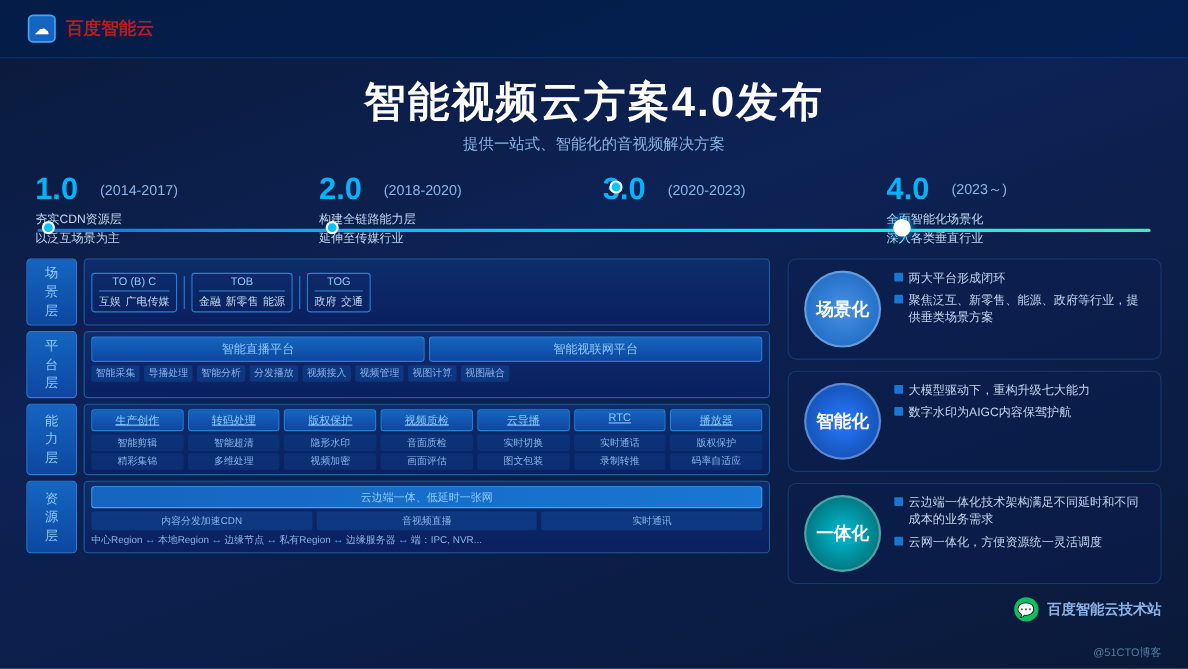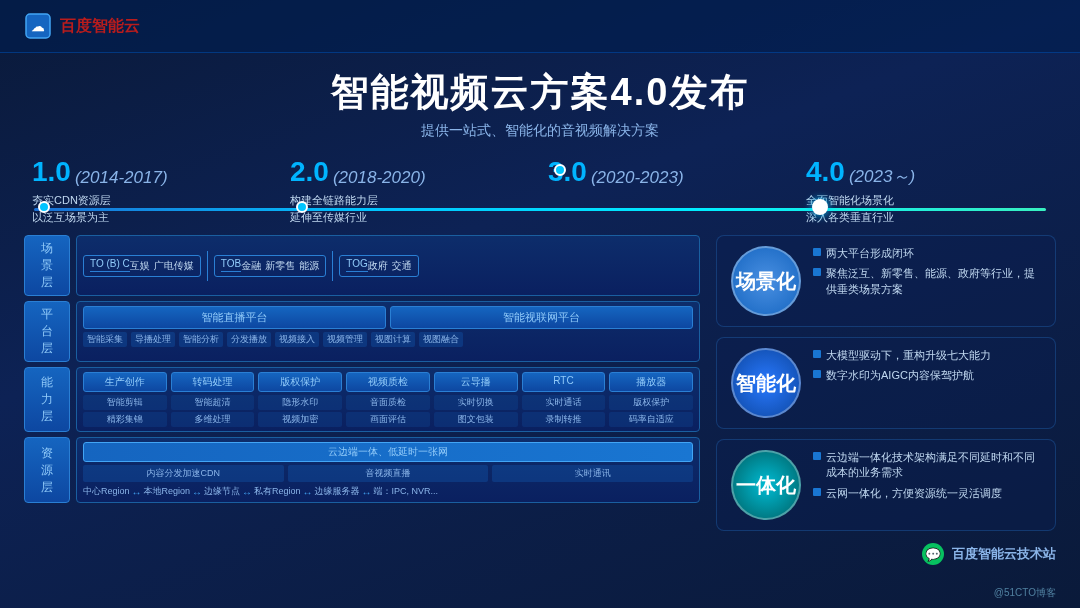--- a/index.html
+++ b/index.html
@@ -77,32 +77,31 @@
       background: linear-gradient(90deg, #1a6fd4, #00c4ff, #00eeff, #38f0c0);
       border-radius: 2px;
     }
     .timeline-item {
       flex: 1;
       padding: 0 8px;
       position: relative;
     }
     .tl-version {
       display: flex;
-      align-items: flex-end;
-      gap: 4px;
+      align-items: center;
+      gap: 20px;
     }
     .tl-num {
       font-size: 28px;
       font-weight: bold;
       color: #00b4ff;
     }
     .tl-year {
-      font-size: 17px;
+      font-size: 13px;
       color: #8ab4e8;
-      font-style: italic;
     }
     .tl-desc {
       font-size: 11px;
       color: #c0d8f0;
       margin-top: 4px;
       line-height: 1.5;
     }
     .tl-dot {
       width: 12px;
       height: 12px;
@@ -173,21 +172,21 @@
     }
 
     
     .scene-row .layer-content {
       display: flex;
       align-items: center;
       gap: 4px;
     }
     .scene-group {
       display: flex;
-      flex-direction: row;
+      flex-direction: column;
       align-items: center;
       border: 1px solid #2a7fd4;
       border-radius: 3px;
       padding: 2px 6px;
       min-width: 50px;
     }
     .scene-group-title {
       font-size: 10px;
       color: #90caf9;
       border-bottom: 1px solid #2a7fd4;
@@ -259,20 +258,21 @@
     .cap-block {
       flex: 1;
       background: linear-gradient(180deg, #1565c0 0%, #0d47a1 100%);
       border: 1px solid #2a7fd4;
       border-radius: 3px;
       padding: 2px 4px;
       text-align: center;
       font-size: 10px;
       color: #90caf9;
       min-width: 50px;
+      text-decoration: underline;
     }
     .cap-bottom {
       display: flex;
       gap: 4px;
     }
     .cap-sub-group {
       flex: 1;
       display: flex;
       flex-direction: column;
       gap: 2px;
@@ -337,21 +337,21 @@
       border-radius: 8px;
       padding: 10px 14px;
     }
     .feature-circle {
       width: 70px;
       height: 70px;
       border-radius: 50%;
       display: flex;
       align-items: center;
       justify-content: center;
-      font-size: 20px;
+      font-size: 16px;
       font-weight: bold;
       color: #fff;
       flex-shrink: 0;
       border: 2px solid rgba(255,255,255,0.3);
     }
     .circle-scene {
       background: radial-gradient(circle, #4a90e2 0%, #1565c0 100%);
     }
     .circle-smart {
       background: radial-gradient(circle, #2979ff 0%, #0d47a1 100%);

